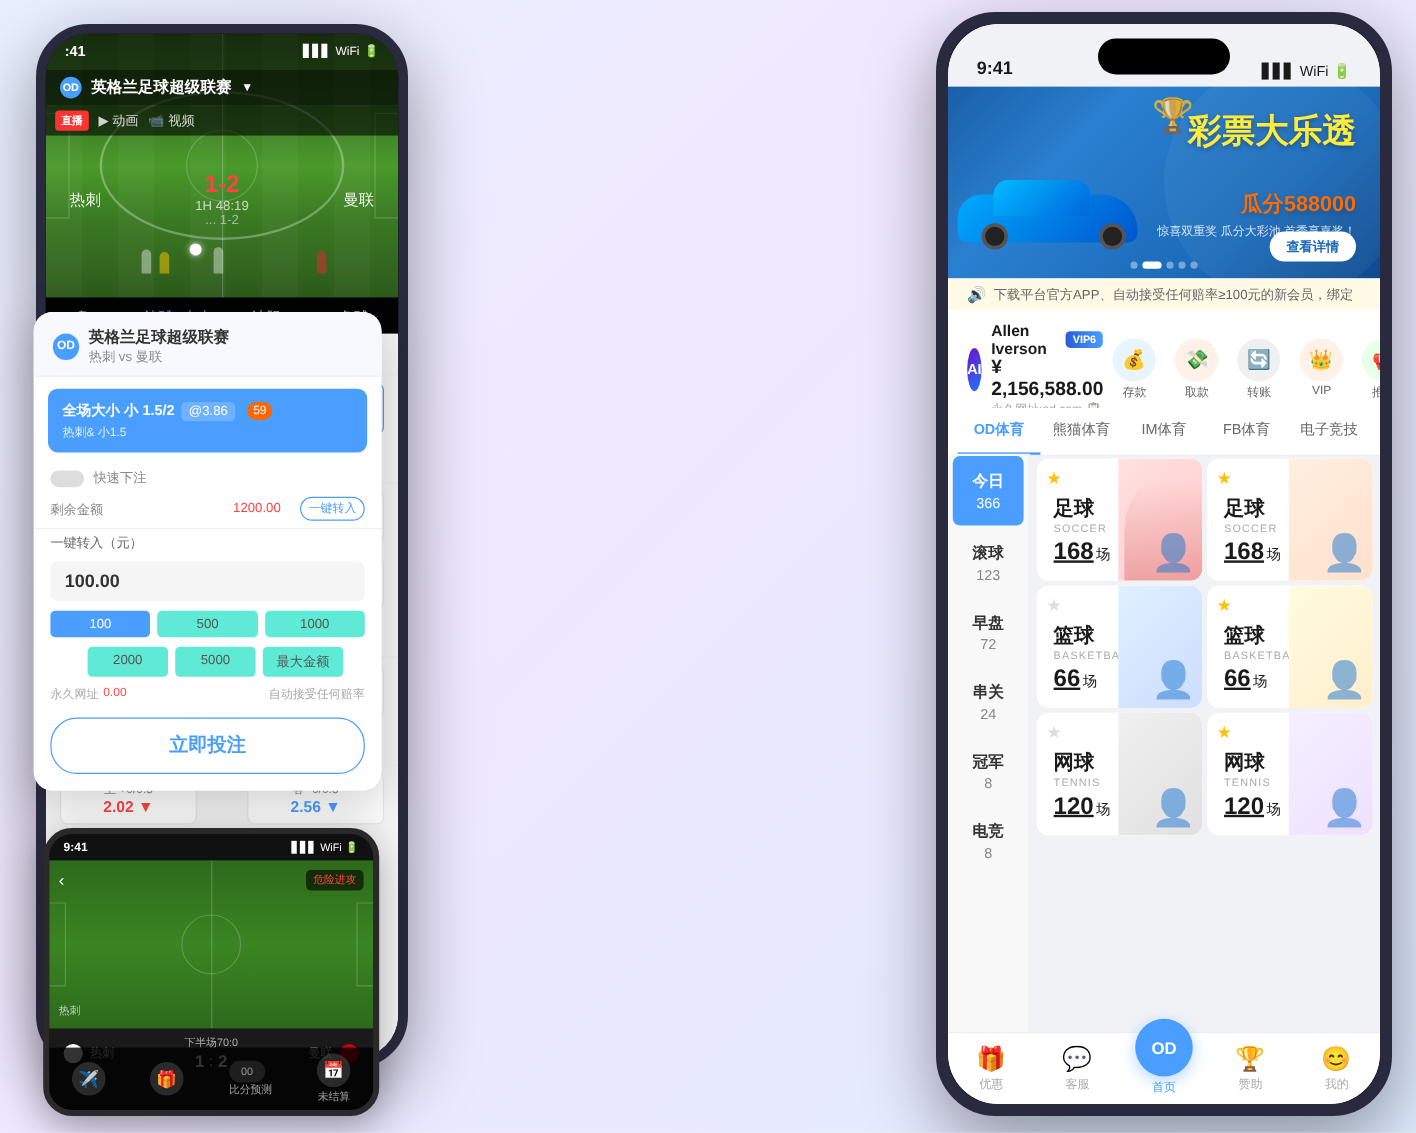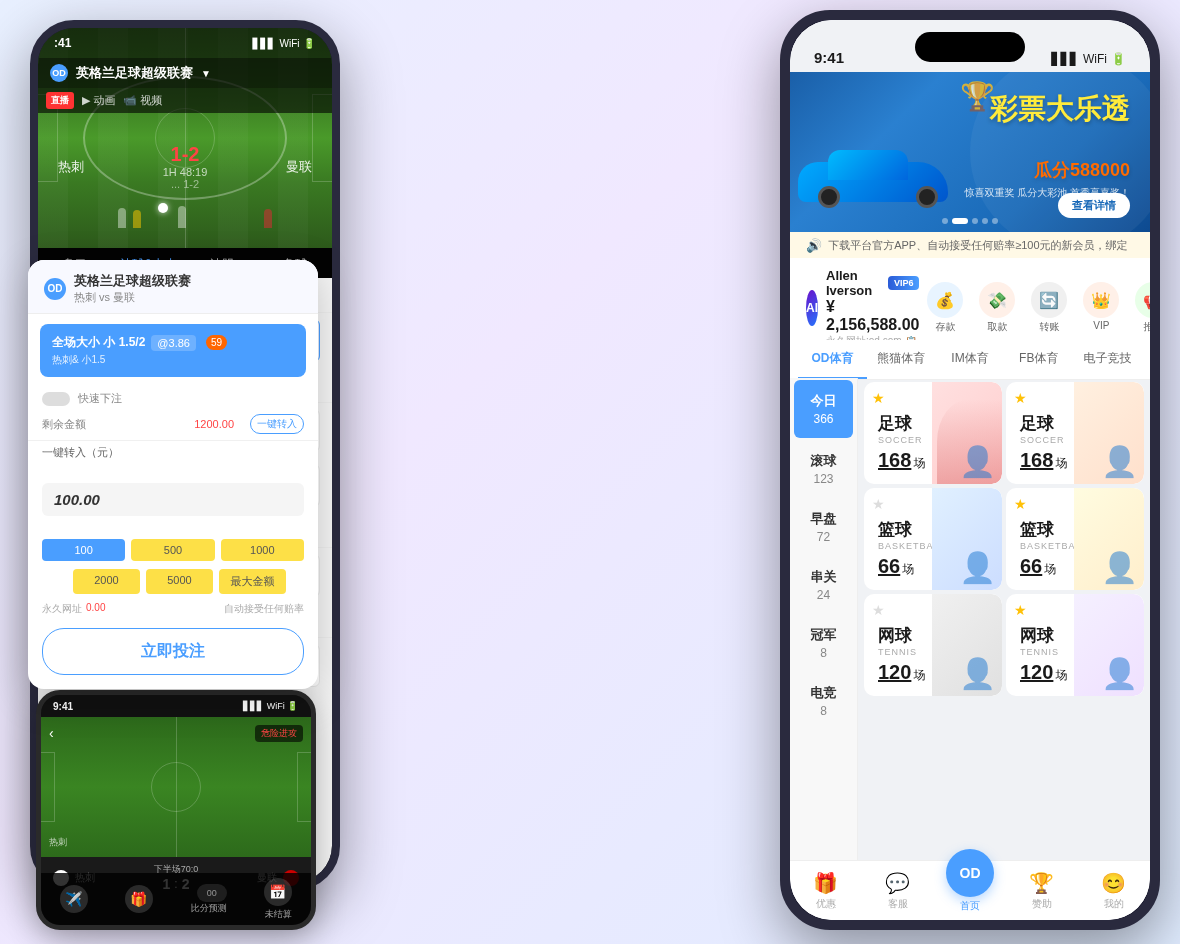--- a/index.html
+++ b/index.html
@@ -320,38 +320,37 @@
       padding: 4px 14px;
       border-top: 1px solid #f0f0f0;
       margin-top: 2px;
     }
     .slip-amount-label {
       font-size: 11px;
       color: #666;
     }
     .slip-amount-input {
       display: block;
-      margin: 19px 14px;
+      margin: 4px 14px;
       background: #f5f5f5;
       border-radius: 6px;
       padding: 8px 12px;
       font-size: 15px;
       font-weight: 600;
       color: #333;
-      font-style: italic;
     }
     .slip-chips {
       display: flex;
       gap: 6px;
       padding: 4px 14px;
     }
     .slip-chip {
       flex: 1;
       text-align: center;
-      background: #fde047;
+      background: #5eead4;
       border-radius: 4px;
       padding: 5px 2px;
       font-size: 11px;
       color: #555;
     }
     .slip-chip.blue {
       background: #4a9eff;
       color: white;
     }
     .slip-chips2 {
@@ -1147,21 +1146,21 @@
   </div>
 
 
   <div class="mini-toolbar">
     <div class="mini-toolbar-btn">
       <div class="mini-toolbar-icon">✈️</div>
     </div>
     <div class="mini-toolbar-btn">
       <div class="mini-toolbar-icon">🎁</div>
     </div>
-    <div style="display:flex;flex-direction:column;align-items:flex-end;">
+    <div style="display:flex;flex-direction:column;align-items:flex-start;">
       <div style="display:flex;align-items:center;gap:6px;background:rgba(255,255,255,0.1);padding:4px 10px;border-radius:12px;">
         <span style="color:rgba(255,255,255,0.5);font-size:9px;">00</span>
       </div>
       <span class="mini-toolbar-label">比分预测</span>
     </div>
     <div class="mini-toolbar-btn">
       <div class="mini-toolbar-icon">📅</div>
       <span class="mini-toolbar-label">未结算</span>
     </div>
   </div>

